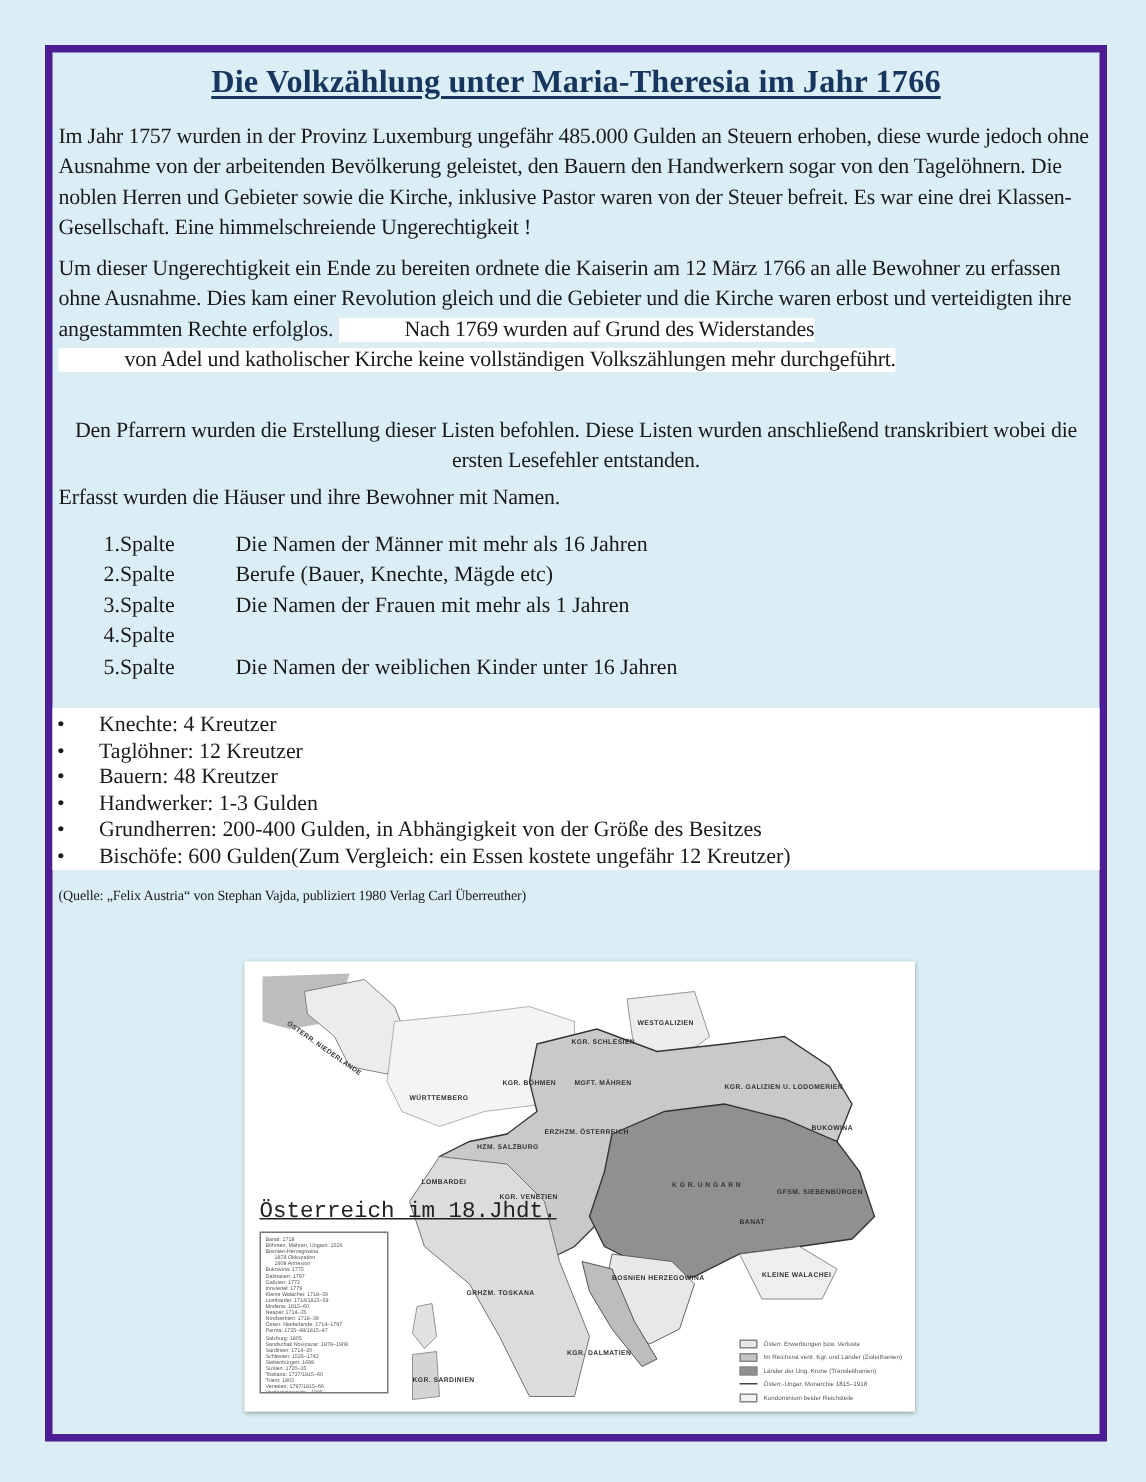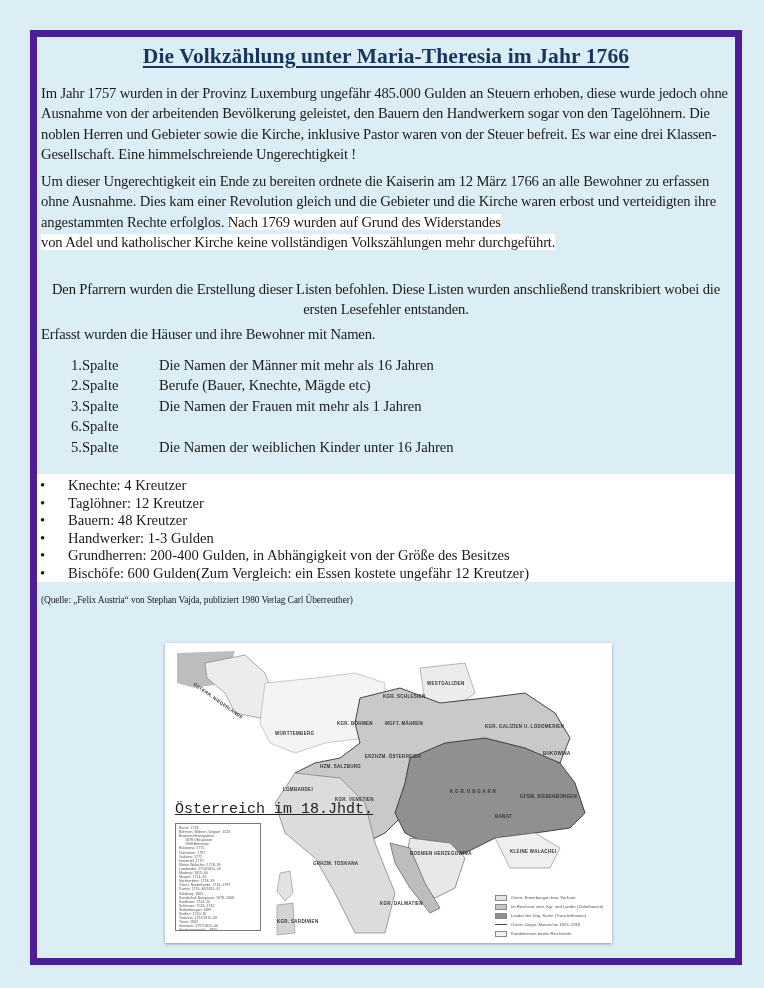--- a/index.html
+++ b/index.html
@@ -8,21 +8,21 @@
     background: #dbeef5;
     position: relative;
     overflow: hidden;
     font-family: "Liberation Serif", "DejaVu Serif", serif;
     color: #1a1a1a;
   }
   .frame {
     position: absolute;
     left: 30px; top: 30px;
     width: 698px; height: 921px;
-    border: 7px solid #4c1d95;
+    border: 5px solid #4c1d95;
     box-sizing: content-box;
   }
   .title {
     position: absolute;
     left: 0; right: 0; top: 7px;
     text-align: center;
     font-family: "Liberation Serif", serif;
     font-weight: bold;
     font-size: 21.5px;
     color: #17365d;
@@ -34,21 +34,21 @@
     position: absolute;
     left: 4px; width: 690px;
     font-size: 14.6px;
     line-height: 20.3px;
     letter-spacing: -0.15px;
   }
   .p1 { top: 46px; }
   .p2 { top: 134px; }
   .p3 { top: 242px; text-align: center; }
   .p4 { top: 287px; }
-  .hl { background: #ffffff; }
+  .hl { background: #ffffff; padding-left: 44px; }
   .cols {
     position: absolute; left: 4px; top: 318px; width: 680px;
     font-size: 14.6px; line-height: 20.4px;
   }
   .col-row { display: flex; }
   .col-num { width: 88px; margin-left: 30px; }
   .bullets {
     position: absolute; left: 0; top: 437px; width: 698px; height: 108px;
     background: #ffffff;
     font-size: 14.6px; line-height: 17.6px;
@@ -121,21 +121,21 @@
       </div>
     <div class="col-row">
         <span class="col-num">2.Spalte</span>
         <span>Berufe (Bauer, Knechte, Mägde etc)</span>
       </div>
     <div class="col-row">
         <span class="col-num">3.Spalte</span>
         <span>Die Namen der Frauen mit mehr als 1 Jahren</span>
       </div>
     <div class="col-row">
-        <span class="col-num">6.Spalte</span>
+        <span class="col-num">4.Spalte</span>
       </div>
     <div class="col-row">
         <span class="col-num">5.Spalte</span>
         <span>Die Namen der weiblichen Kinder unter 16 Jahren</span>
       </div>
   </div>
 
   <div class="bullets">
     <ul>
       <li>

